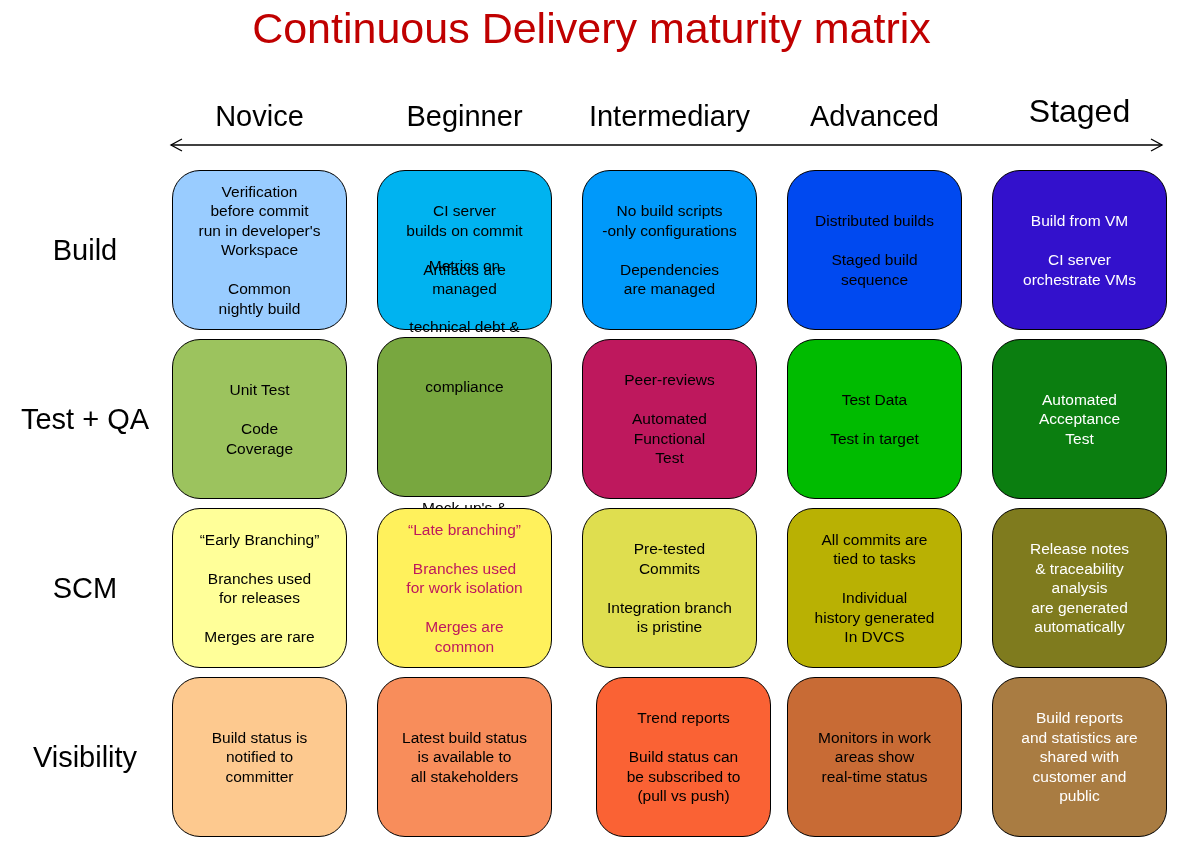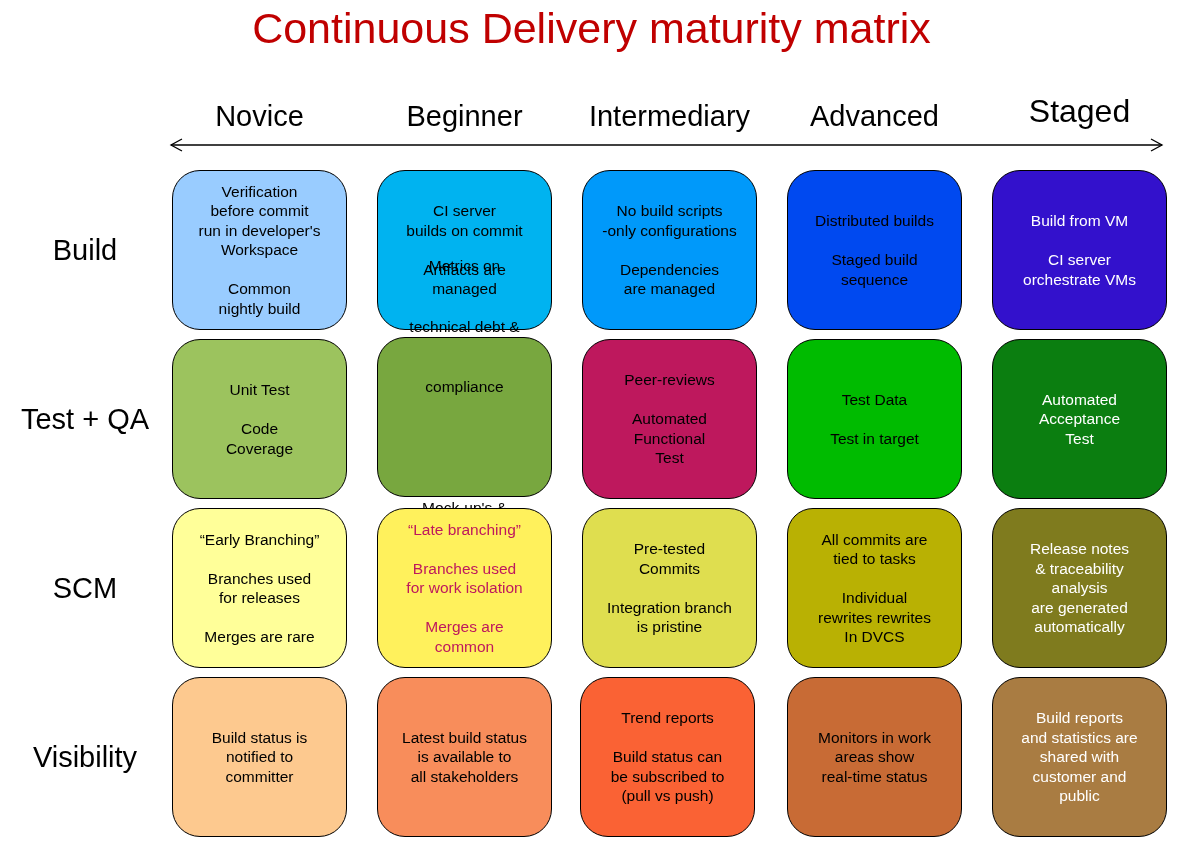--- a/index.html
+++ b/index.html
@@ -144,42 +144,42 @@
         <div class="ln">Commits</div>
         <div class="ln">&nbsp;</div>
         <div class="ln">Integration branch</div>
         <div class="ln">is pristine</div>
       </div>
       <div class="cell" style="left: 787px; top: 508px; background: rgb(185, 177, 3); color: rgb(0, 0, 0); border-radius: 26px;">
         <div class="ln">All commits are</div>
         <div class="ln">tied to tasks</div>
         <div class="ln">&nbsp;</div>
         <div class="ln">Individual</div>
-        <div class="ln">rewrites rewrites</div>
+        <div class="ln">history generated</div>
         <div class="ln">In DVCS</div>
       </div>
       <div class="cell" style="left: 992px; top: 508px; background: rgb(127, 123, 30); color: rgb(255, 255, 255);">
         <div class="ln">Release notes</div>
         <div class="ln">&amp; traceability</div>
         <div class="ln">analysis</div>
         <div class="ln">are generated</div>
         <div class="ln">automatically</div>
       </div>
       <div class="row-label" style="top: 737px;">Visibility</div>
       <div class="cell" style="left: 172px; top: 677px; background: rgb(253, 201, 143); color: rgb(0, 0, 0);">
         <div class="ln">Build status is</div>
         <div class="ln">notified to</div>
         <div class="ln">committer</div>
       </div>
       <div class="cell" style="left: 377px; top: 677px; background: rgb(248, 141, 91); color: rgb(0, 0, 0);">
         <div class="ln">Latest build status</div>
         <div class="ln">is available to</div>
         <div class="ln">all stakeholders</div>
       </div>
-      <div class="cell" style="left: 580px; top: 677px; background: rgb(250, 98, 52); color: rgb(0, 0, 0);">
+      <div class="cell" style="left: 596px; top: 677px; background: rgb(250, 98, 52); color: rgb(0, 0, 0);">
         <div class="ln">Trend reports</div>
         <div class="ln">&nbsp;</div>
         <div class="ln">Build status can</div>
         <div class="ln">be subscribed to</div>
         <div class="ln">(pull vs push)</div>
       </div>
       <div class="cell" style="left: 787px; top: 677px; background: rgb(200, 107, 53); color: rgb(0, 0, 0);">
         <div class="ln">Monitors in work</div>
         <div class="ln">areas show</div>
         <div class="ln">real-time status</div>

